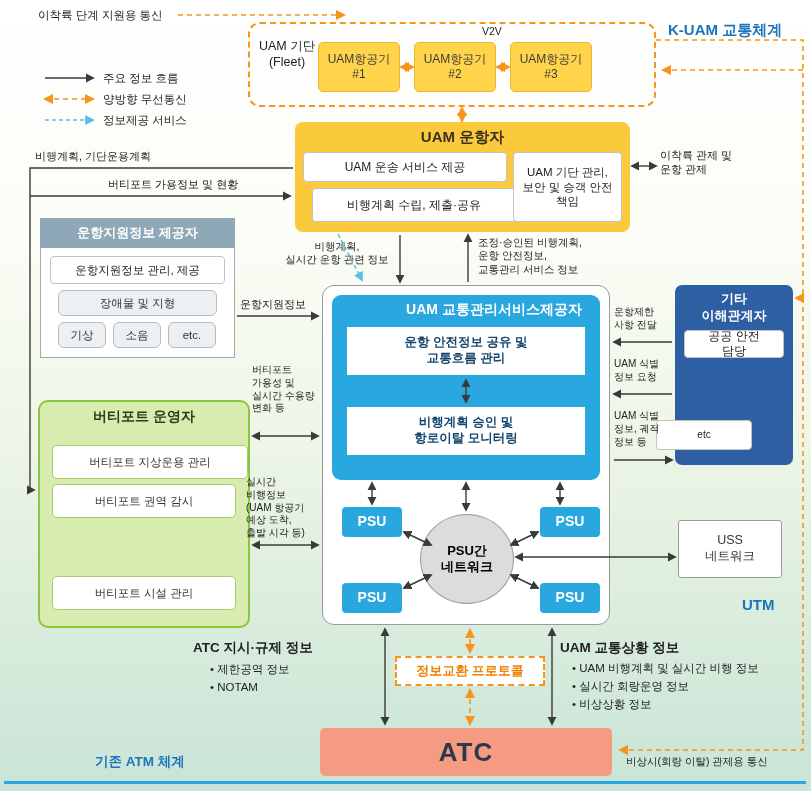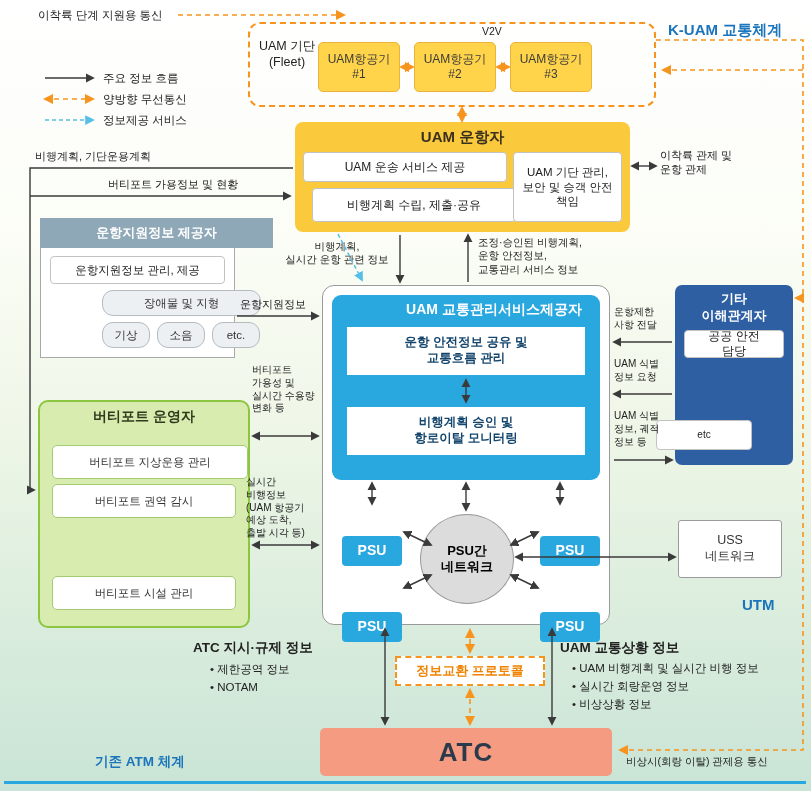--- a/index.html
+++ b/index.html
@@ -10,27 +10,27 @@
   .b { font-weight:bold; }
   .c { text-align:center; }
   .blue-t { color:#1B75BC; }
   .flexc { display:flex; align-items:center; justify-content:center; text-align:center; white-space:pre-line; line-height:1.25; }
   .wbox { position:absolute; background:#fff; border:1px solid #c3c3c3; border-radius:4px; color:#222; }
   .ybox { position:absolute; background:#FFD44A; border:1px solid #EBB43B; border-radius:5px; color:#3a3a3a; font-size:12px; }
   .fleet-wrap { position:absolute; border:2px dashed #F7941D; border-radius:12px; }
   .op-box { position:absolute; background:#FBCA3C; border-radius:8px; }
   .sp-wrap { position:absolute; background:#fff; border:1px solid #a9a9a9; }
   .sp-head { position:absolute; background:#8FA8B8; color:#fff; font-weight:bold; font-size:13px; }
-  .gray-box { position:absolute; background:#EDF0F2; border:1px solid #b4bcc2; border-radius:11px; color:#333;margin-left:44px; }
+  .gray-box { position:absolute; background:#EDF0F2; border:1px solid #b4bcc2; border-radius:6px; color:#333; }
   .green-box { position:absolute; background:#D9ECB0; border:2px solid #8CC63F; border-radius:10px; }
   .g-item { position:absolute; background:#fff; border:1px solid #a3cc72; border-radius:5px; color:#333; font-size:11.5px; }
   .center-wrap { position:absolute; background:#fff; border:1px solid #9a9a9a; border-radius:12px; }
   .blue-panel { position:absolute; background:#29A7DF; border-radius:9px; }
   .bp-box { position:absolute; background:#fff; border-radius:0; color:#14466d; font-weight:bold; font-size:12.5px; }
-  .psu { position:absolute; background:#29A7DF; color:#fff; font-weight:bold; font-size:14px; border-radius:4px;margin-top:29px; }
+  .psu { position:absolute; background:#29A7DF; color:#fff; font-weight:bold; font-size:14px; border-radius:4px; }
   .circle { position:absolute; background:#DCDCDC; border:1px solid #9a9a9a; border-radius:50%; color:#000000; font-weight:bold; font-size:13px; }
   .dark-box { position:absolute; background:#2E5FA3; border-radius:7px; }
   .atc-box { position:absolute; background:#F59B82; border-radius:5px; color:#2b3a4a; font-weight:bold; font-size:26px; letter-spacing:1px; }
   .proto { position:absolute; background:#fff; border:2px dashed #F7941D; color:#EF8200; font-weight:bold; font-size:13px; }
   .uss { position:absolute; background:#fff; border:1px solid #9a9a9a; border-radius:3px; color:#333; font-size:12.5px; }
   .bottom-line { position:absolute; background:#29A7DF; }
   svg.arrows { position:absolute; left:0; top:0; pointer-events:none; }
 </style>
 </head>
 <body>
@@ -63,21 +63,21 @@
 보안 및 승객 안전
 책임</div>
 
   <div class="lbl" style="left:35px;top:149px">비행계획, 기단운용계획</div>
   <div class="lbl" style="left:108px;top:177px">버티포트 가용정보 및 현황</div>
 
   <div class="lbl" style="left:660px;top:148px;width:110px">이착륙 관제 및
 운항 관제</div>
 
   <div class="sp-wrap" style="left:40px;top:218px;width:195px;height:140px"></div>
-  <div class="sp-head flexc" style="left:40px;top:218px;width:233px;height:30px">운항지원정보 제공자</div>
+  <div class="sp-head flexc" style="left:40px;top:218px;width:195px;height:30px">운항지원정보 제공자</div>
   <div class="wbox flexc" style="left:50px;top:256px;width:175px;height:28px;font-size:11.5px">운항지원정보 관리, 제공</div>
   <div class="gray-box flexc" style="left:58px;top:290px;width:159px;height:26px;font-size:11.5px">장애물 및 지형</div>
   <div class="gray-box flexc" style="left:58px;top:322px;width:48px;height:26px;font-size:11.5px">기상</div>
   <div class="gray-box flexc" style="left:113px;top:322px;width:48px;height:26px;font-size:11.5px">소음</div>
   <div class="gray-box flexc" style="left:168px;top:322px;width:48px;height:26px;font-size:11.5px">etc.</div>
 
   <div class="lbl c" style="left:278px;top:240px;width:118px;font-size:10.5px">비행계획,
 실시간 운항 관련 정보</div>
   <div class="lbl" style="left:478px;top:236px;width:140px;font-size:10.5px">조정·승인된 비행계획,
 운항 안전정보,

